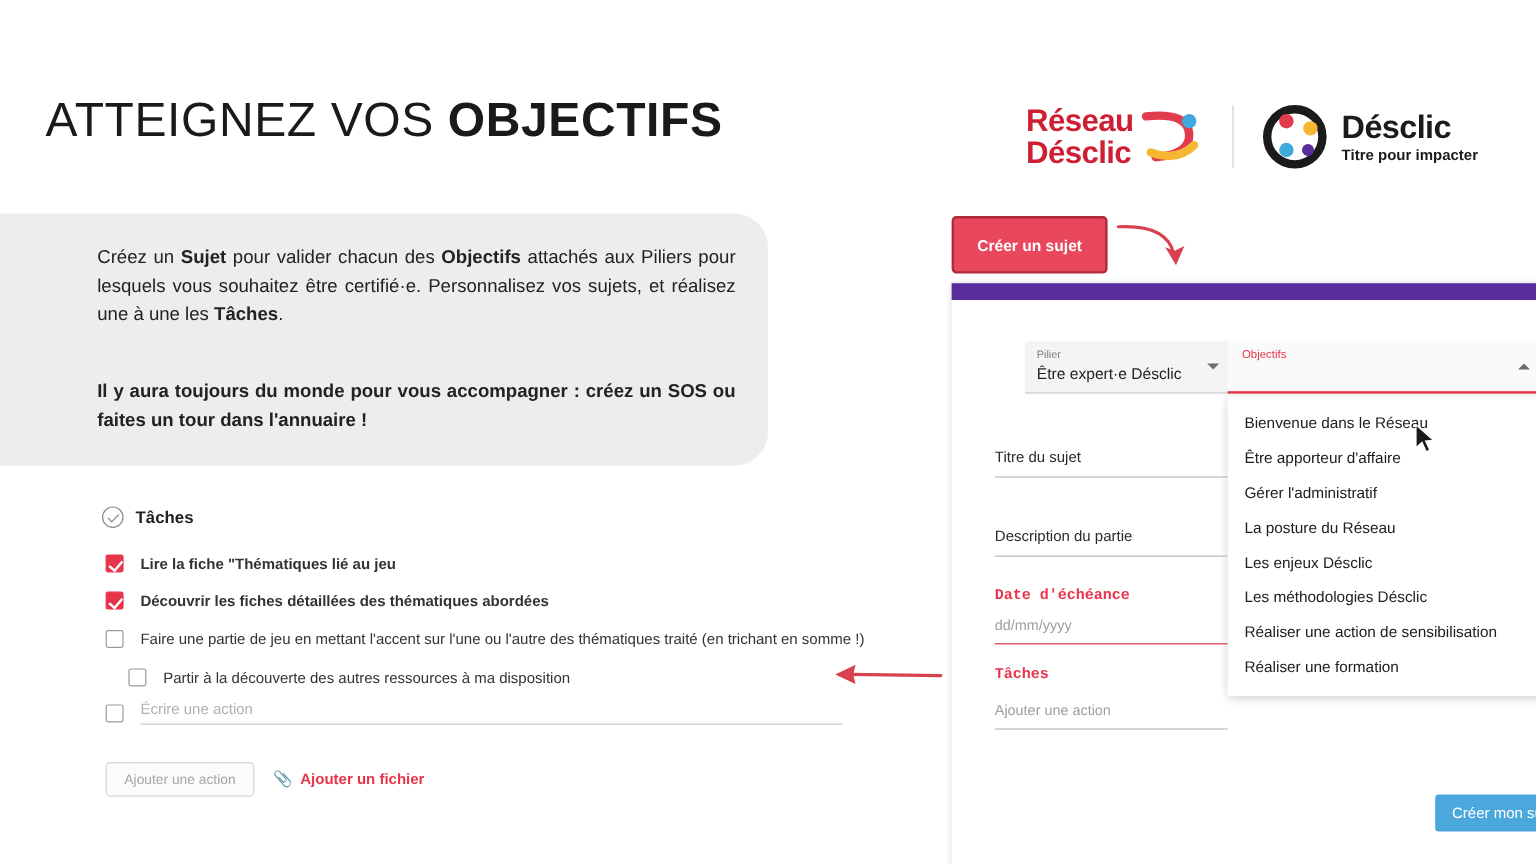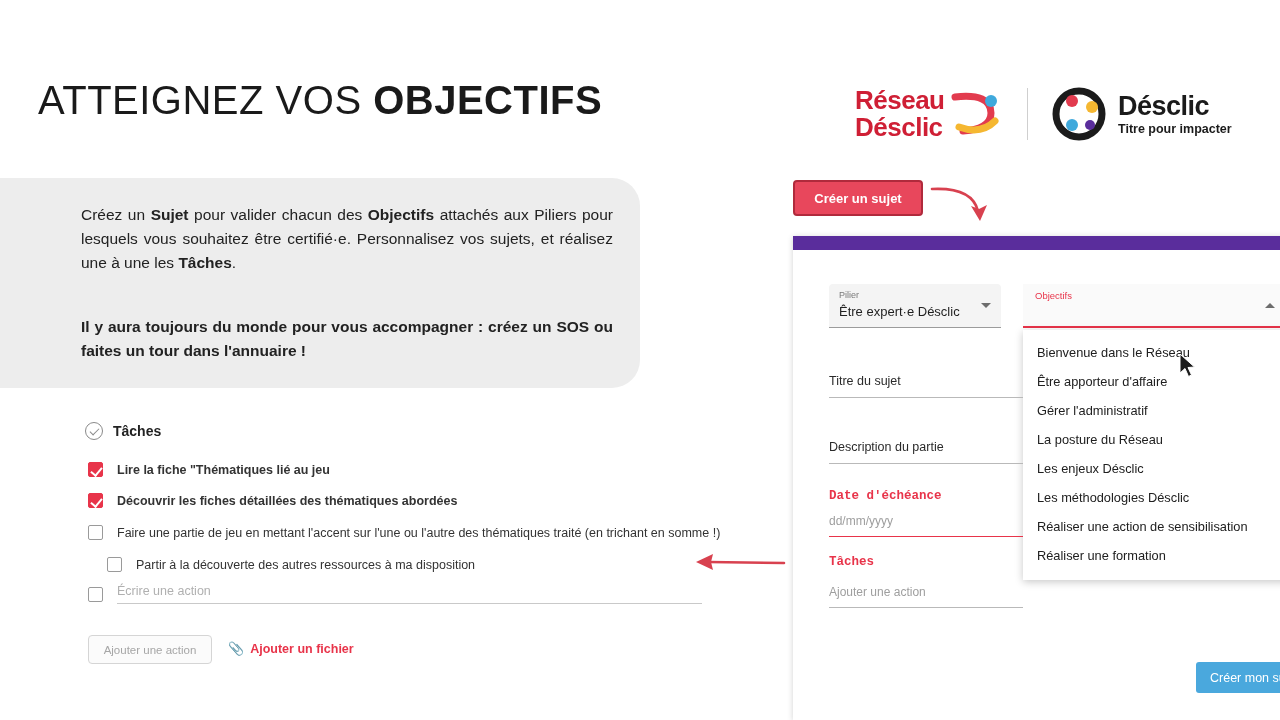--- a/index.html
+++ b/index.html
@@ -103,36 +103,36 @@
 
   
   .logos { position: absolute; left: 855px; top: 85px; display: flex; align-items: center; gap: 0; }
   .logo-reseau { font-size: 26px; font-weight: 800; line-height: 1.02; color: #cf1f35; letter-spacing: -0.5px; }
   .logo-sep { width: 1.5px; height: 52px; background: #cfcfcf; margin: 0 22px; }
   .logo-desclic-text { font-size: 27px; font-weight: 800; color: #1b1b1b; line-height: 1.0; letter-spacing: -0.5px; }
   .logo-desclic-sub { font-size: 12.5px; font-weight: 700; color: #1b1b1b; margin-top: 2px; }
 
   .btn-creer-sujet {
     position: absolute; left: 793px; top: 180px;
-    width: 130px; height: 36px; background: #e8475c;
+    width: 130px; height: 48px; background: #e8475c;
     border: 2px solid #b02a3c; border-radius: 4px;
     color: #fff; font-size: 13px; font-weight: 700;
     display: flex; align-items: center; justify-content: center;
   }
   .arrow-curve { position: absolute; left: 928px; top: 183px; }
 
   .modal {
     position: absolute; left: 793px; top: 236px;
     width: 520px; height: 484px; background: #fff;
     box-shadow: 0 1px 6px rgba(0,0,0,0.18);
   }
   .modal-bar { height: 14px; background: #5a2d9c; }
 
   .field-pilier {
-    position: absolute; left: 829px; top: 284px;
+    position: absolute; left: 854px; top: 284px;
     width: 172px; height: 44px;
     background: #f4f4f4; border-bottom: 1px solid #9b9b9b;
     border-top-left-radius: 4px; border-top-right-radius: 4px;
     padding: 6px 10px 0 10px;
   }
   .fld-label { font-size: 9px; color: #7a7a7a; }
   .fld-value { font-size: 13px; color: #1f1f1f; margin-top: 4px; }
   .caret {
     position: absolute; right: 10px; top: 19px;
     width: 0; height: 0; border-left: 5px solid transparent;

